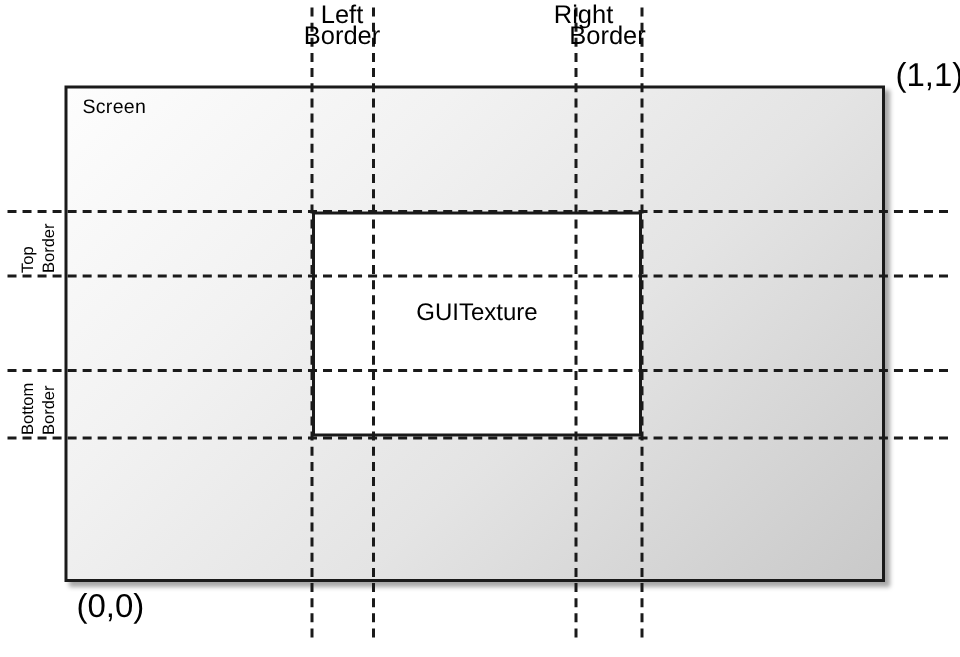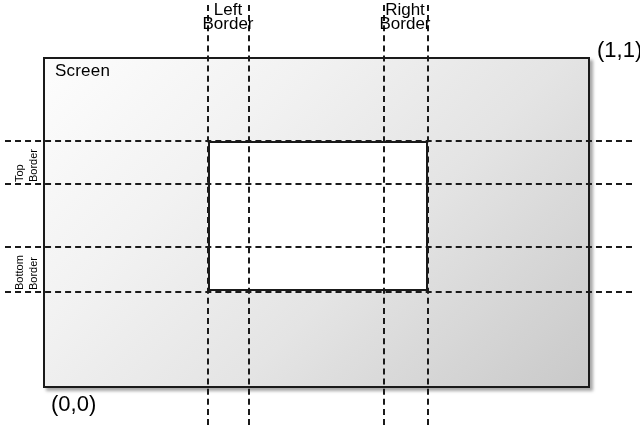--- a/index.html
+++ b/index.html
@@ -34,21 +34,21 @@
     background: linear-gradient(135deg, #fdfdfd 0%, #f2f2f2 30%, #e4e4e4 60%, #c9c9c9 100%);
     border: 2px solid #1a1a1a;
     box-sizing: border-box;
     box-shadow: 3px 3px 3px rgba(0,0,0,0.35);
   }
 
   .screen-label {
     position: absolute;
     left: 55px;
     top: 61px;
-    font-size: 17px;
+    font-size: 13px;
     line-height: 20px;
     letter-spacing: 0.2px;
     white-space: nowrap;
   }
 
   
   .guitexture-rect {
     position: absolute;
     left: 208px;
     top: 141px;
@@ -126,25 +126,26 @@
   <div class="vline" style="left:207px;"></div>
   <div class="vline" style="left:248px;"></div>
   <div class="vline" style="left:383px;"></div>
   <div class="vline" style="left:427px;"></div>
 
   <div class="hline" style="top:140px;"></div>
   <div class="hline" style="top:183px;"></div>
   <div class="hline" style="top:246px;"></div>
   <div class="hline" style="top:291px;"></div>
 
+  <div class="guitexture-label">GUITexture</div>
 
   <div class="border-label-h" style="left:201px; top:3px; width:54px;">Left</div>
   <div class="border-label-h" style="left:201px; top:17px; width:54px;">Border</div>
 
-  <div class="border-label-h" style="left:378px; top:3px; width:54px;">Right</div>
+  <div class="border-label-h" style="left:362px; top:3px; width:54px;">Right</div>
   <div class="border-label-h" style="left:378px; top:17px; width:54px;">Border</div>
 
   <div class="border-label-v" style="left:13px; top:182px;">Top</div>
   <div class="border-label-v" style="left:27px; top:182px;">Border</div>
 
   <div class="border-label-v" style="left:13px; top:290px;">Bottom</div>
   <div class="border-label-v" style="left:27px; top:290px;">Border</div>
 
   <div class="coord-label coord-tr">(1,1)</div>
   <div class="coord-label coord-bl">(0,0)</div>

